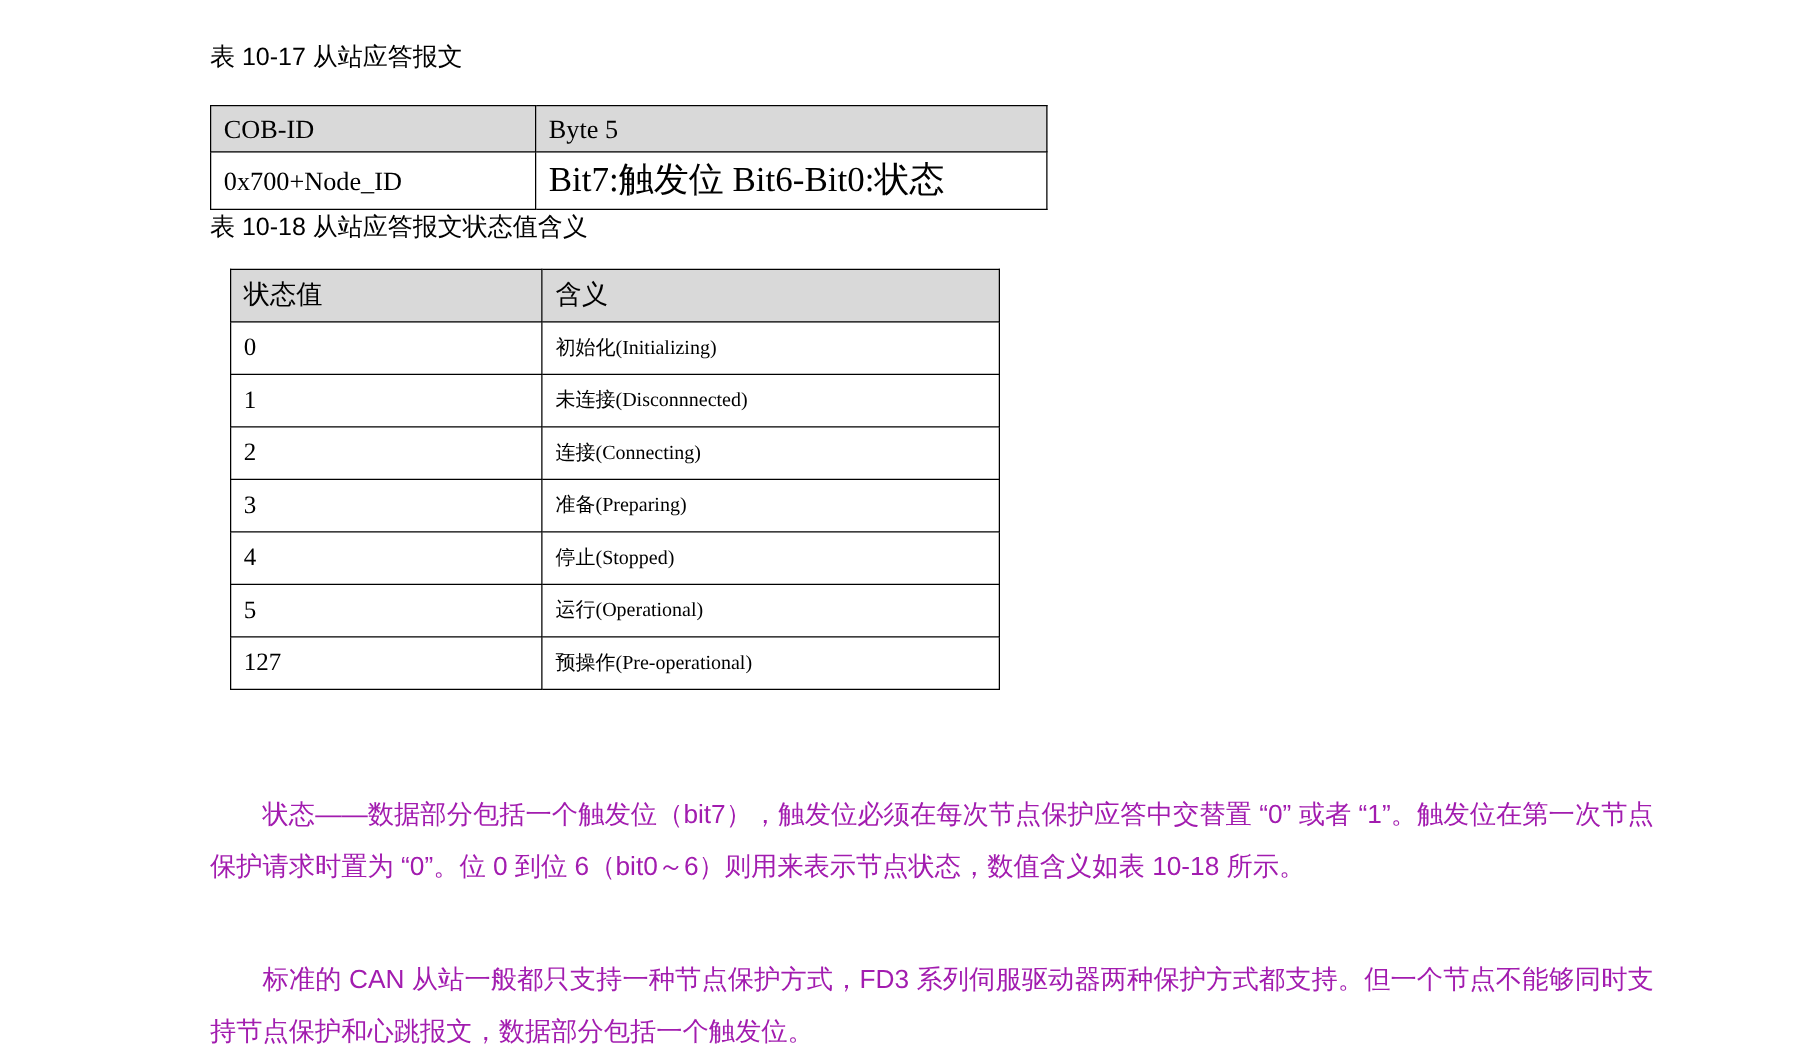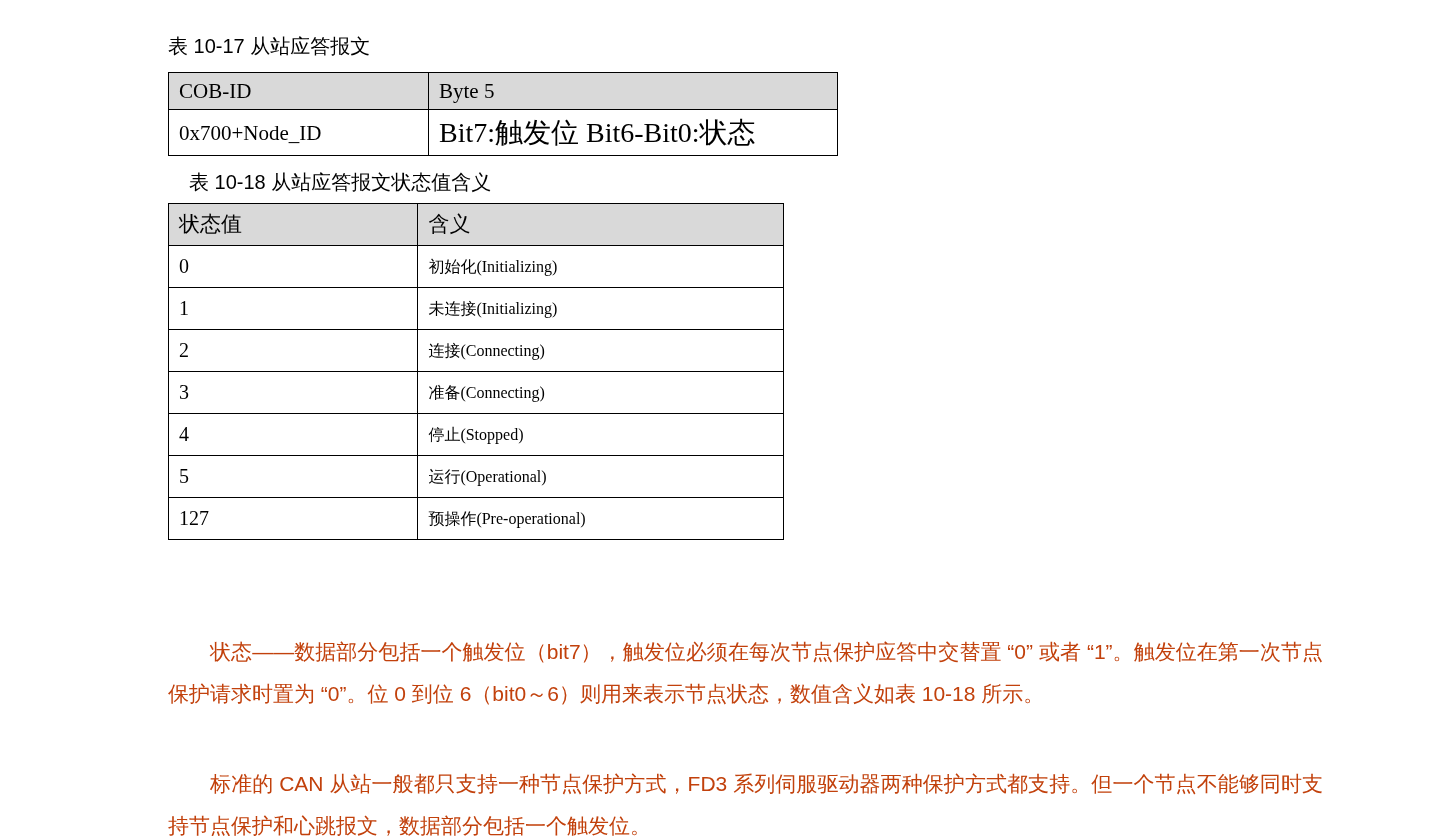--- a/index.html
+++ b/index.html
@@ -31,26 +31,26 @@
   }
   #caption-1017 {
     position: absolute;
     left: 168px;
     top: 34px;
   }
   #caption-1018 {
     position: absolute;
     left: 168px;
     top: 170px;
-    margin-left: 21px;
   }
   table.doc-table {
     border-collapse: collapse;
     position: absolute;
     table-layout: fixed;
+    margin-top: 12px;
   }
   table.doc-table td, table.doc-table th {
     border: 1px solid #000000;
     padding: 0;
     vertical-align: middle;
     font-size: 21px;
     font-family: "Liberation Serif", serif;
   }
   .cell-inner {
     padding: 5px 0 5px 10px;
@@ -66,21 +66,21 @@
     width: 670px;
   }
   #table-1017 col.c1 { width: 260px; }
   #table-1017 col.c2 { width: 409px; }
   #table-1017 td { height: 32px; }
   #table-1017 .cjk {
     font-size: 28px;
   }
   
   #table-1018 {
-    left: 168px;
+    left: 184px;
     top: 203px;
     width: 616px;
   }
   #table-1018 col.c1 { width: 249px; }
   #table-1018 col.c2 { width: 365px; }
   #table-1018 td { height: 41px; }
   #table-1018 .meaning {
     font-size: 16px;
   }
   #table-1018 .val {
@@ -92,21 +92,21 @@
   }
   .hdr-label-serif {
     font-family: "Liberation Serif", serif;
     font-size: 21px;
   }
   .body-text {
     position: absolute;
     font-family: "Liberation Sans", sans-serif;
     font-size: 21px;
     line-height: 42px;
-    color: #c2410c;
+    color: #a21caf;
     width: 1155px;
     left: 168px;
     text-align: justify;
   }
   #para-1 { top: 610px; }
   #para-2 { top: 742px; }
   .indent { display: inline-block; width: 42px; }
 </style>
 </head>
 <body>
@@ -162,37 +162,37 @@
           </td>
         <td>
             <div class="cell-inner meaning">初始化(Initializing)</div>
           </td>
       </tr>
       <tr>
         <td>
             <div class="cell-inner val">1</div>
           </td>
         <td>
-            <div class="cell-inner meaning">未连接(Initializing)</div>
+            <div class="cell-inner meaning">未连接(Disconnnected)</div>
           </td>
       </tr>
       <tr>
         <td>
             <div class="cell-inner val">2</div>
           </td>
         <td>
             <div class="cell-inner meaning">连接(Connecting)</div>
           </td>
       </tr>
       <tr>
         <td>
             <div class="cell-inner val">3</div>
           </td>
         <td>
-            <div class="cell-inner meaning">准备(Connecting)</div>
+            <div class="cell-inner meaning">准备(Preparing)</div>
           </td>
       </tr>
       <tr>
         <td>
             <div class="cell-inner val">4</div>
           </td>
         <td>
             <div class="cell-inner meaning">停止(Stopped)</div>
           </td>
       </tr>

